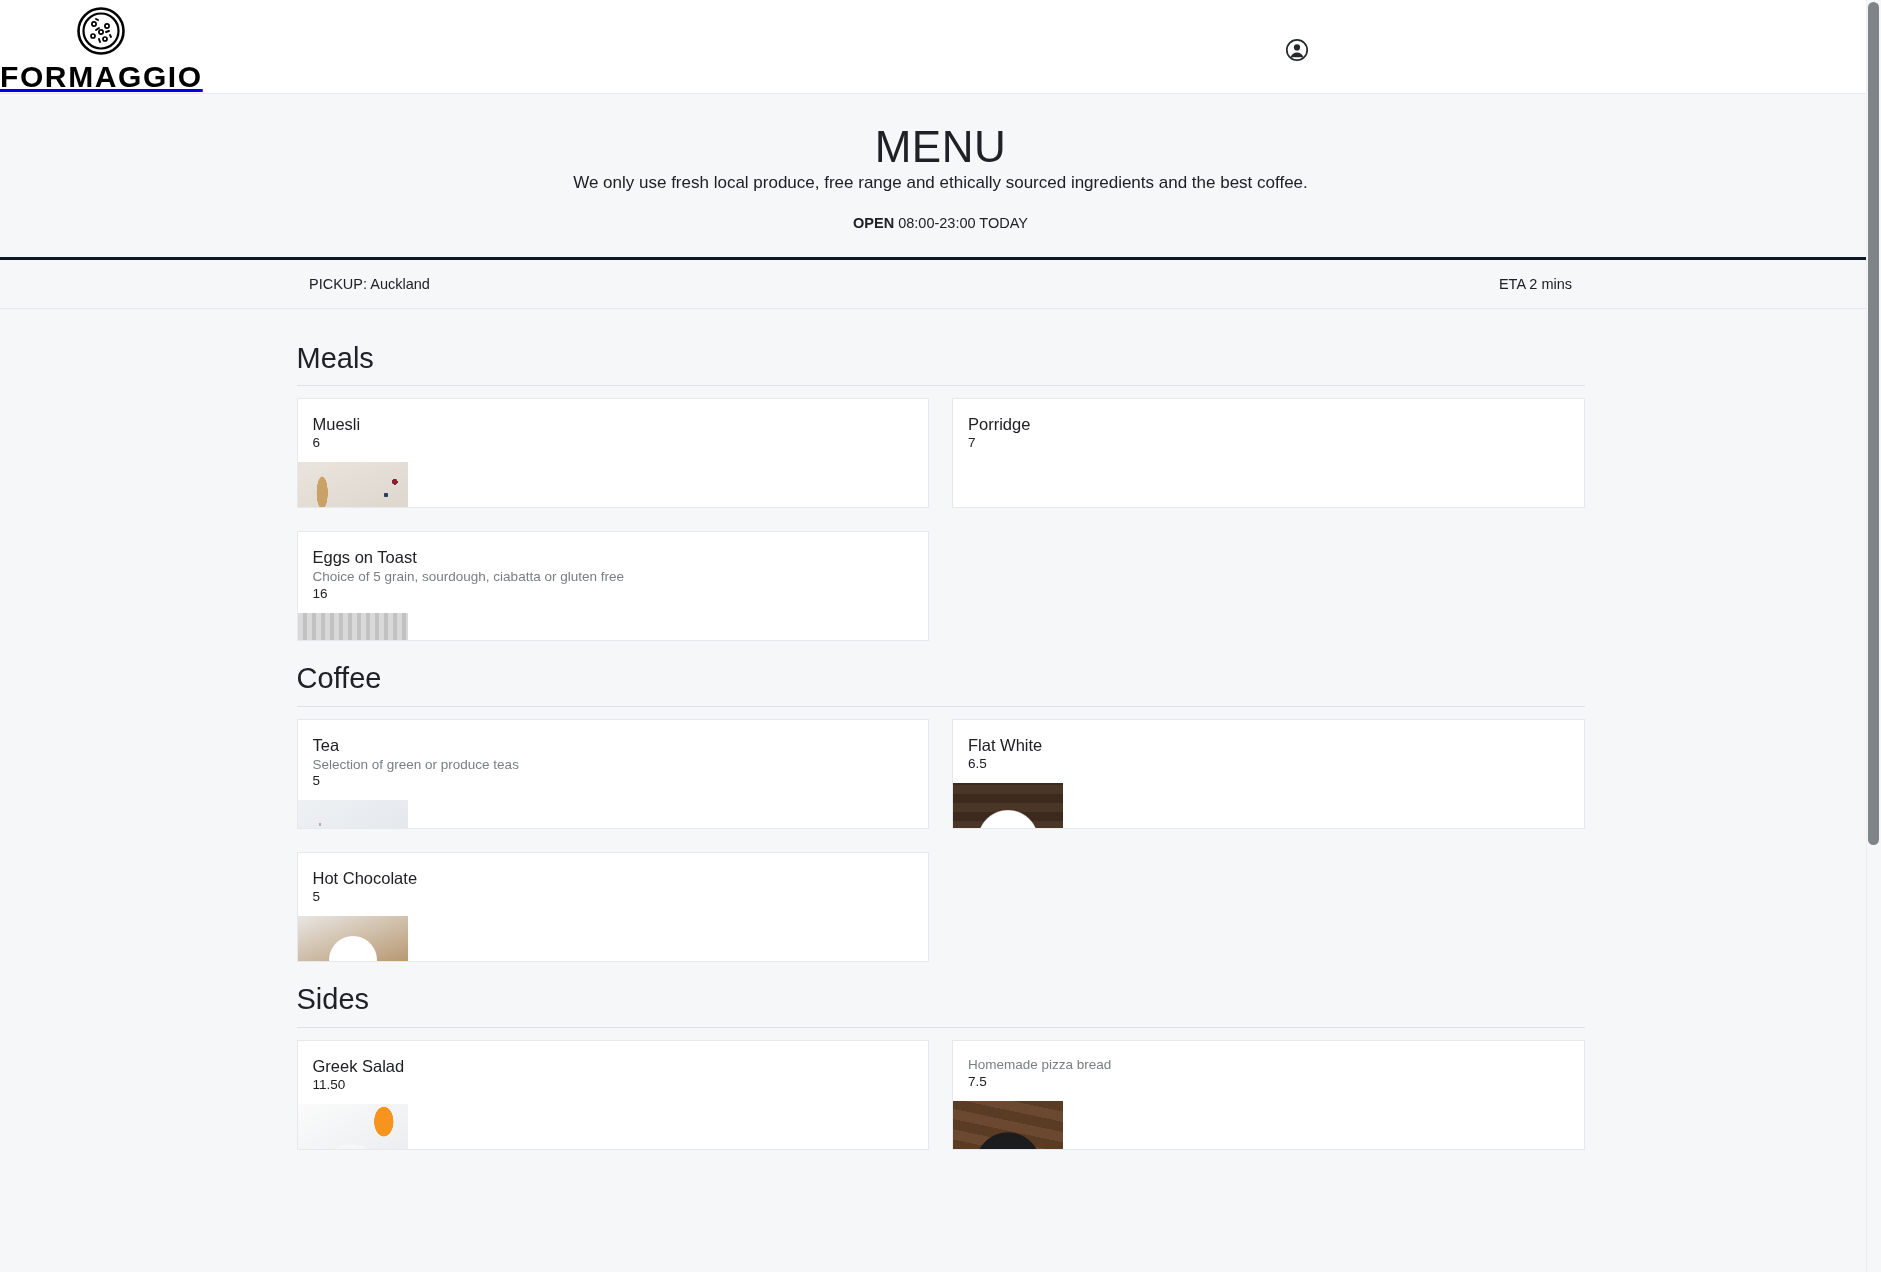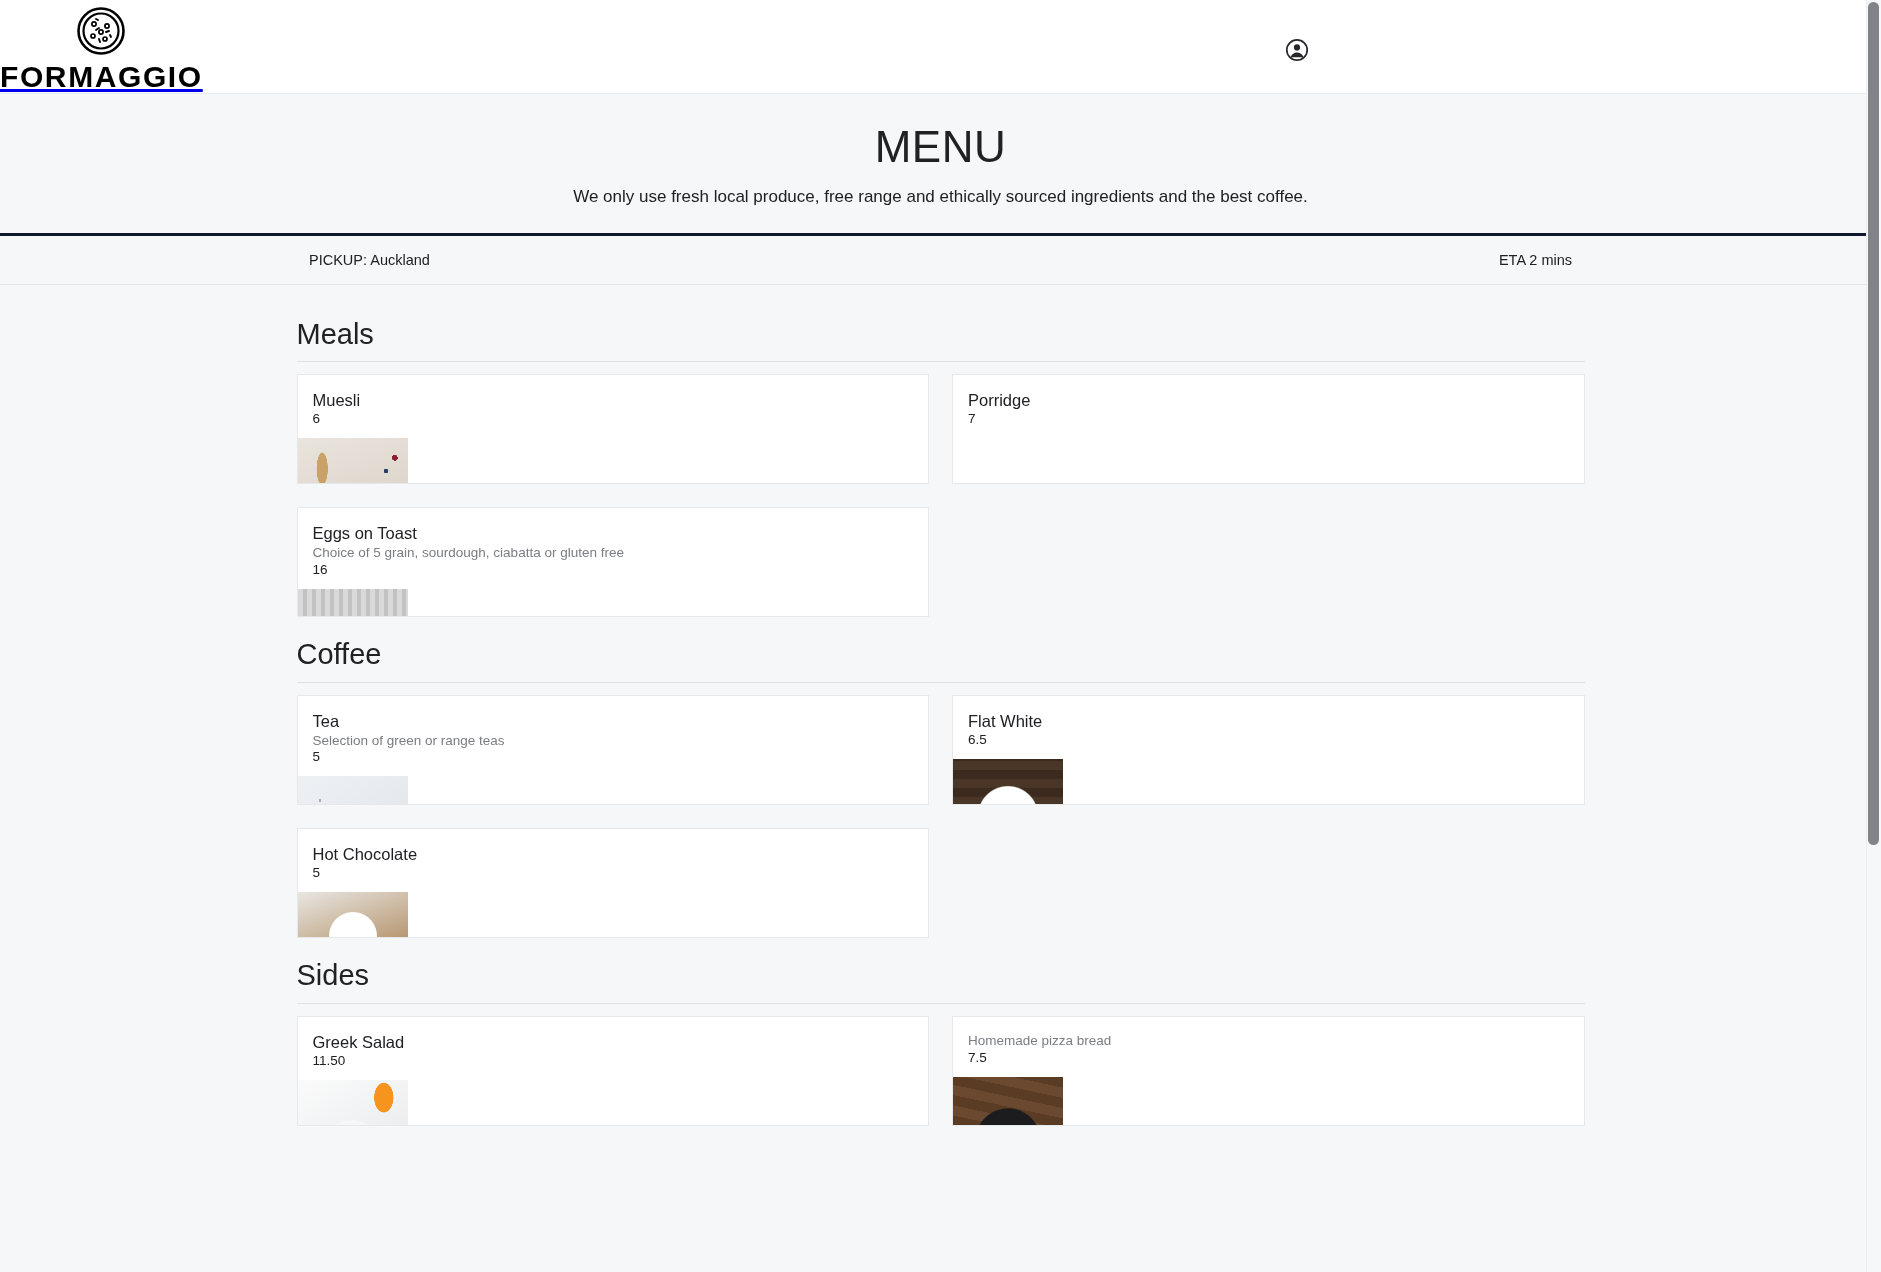--- a/index.html
+++ b/index.html
@@ -82,21 +82,21 @@
     font-weight: 400;
     letter-spacing: 0.5px;
     line-height: 1.15;
     color: #202124;
   }
 
   .hero-sub {
     font-size: 17px;
     font-weight: 400;
     color: #202124;
-    margin-top: 14px;
+    margin-top: 0;
   }
 
   .hero-hours {
     font-size: 14.5px;
     color: #202124;
     margin-top: 22px;
   }
   .hero-hours .open-label { font-weight: 700; }
 
   
@@ -340,20 +340,23 @@
         <circle cx="12" cy="12" r="10.2" fill="none" stroke="#26282c" stroke-width="1.7"></circle>
         <circle cx="12" cy="9.4" r="3.1" fill="#26282c"></circle>
         <path d="M5.6 19.2c1.1-3.1 3.6-4.6 6.4-4.6s5.3 1.5 6.4 4.6" fill="#26282c"></path>
       </svg>
     </button>
   </header>
 
   <section class="hero">
     <h1 class="hero-title">MENU</h1>
     <p class="hero-sub">We only use fresh local produce, free range and ethically sourced ingredients and the best coffee.</p>
+    <p class="hero-hours">
+      <span class="open-label">OPEN</span><span> 08:00-23:00 TODAY</span>
+    </p>
   </section>
 
   <div class="pickup-bar">
     <span>PICKUP: Auckland</span>
     <span>ETA 2 mins</span>
   </div>
 
   <main class="menu-wrap">
 
     <section class="section">
@@ -390,21 +393,21 @@
     </section>
 
     <section class="section">
       <h2 class="section-title">Coffee</h2>
       <hr class="section-rule">
       <div class="card-grid">
 
         <article class="menu-card">
           <div class="card-body">
             <div class="card-name">Tea</div>
-            <div class="card-desc">Selection of green or range teas</div>
+            <div class="card-desc">Selection of green or produce teas</div>
             <div class="card-price">5</div>
           </div>
           <div class="card-thumb ph-tea"></div>
         </article>
 
         <article class="menu-card">
           <div class="card-body">
             <div class="card-name">Flat White</div>
             <div class="card-price">6.5</div>
           </div>

